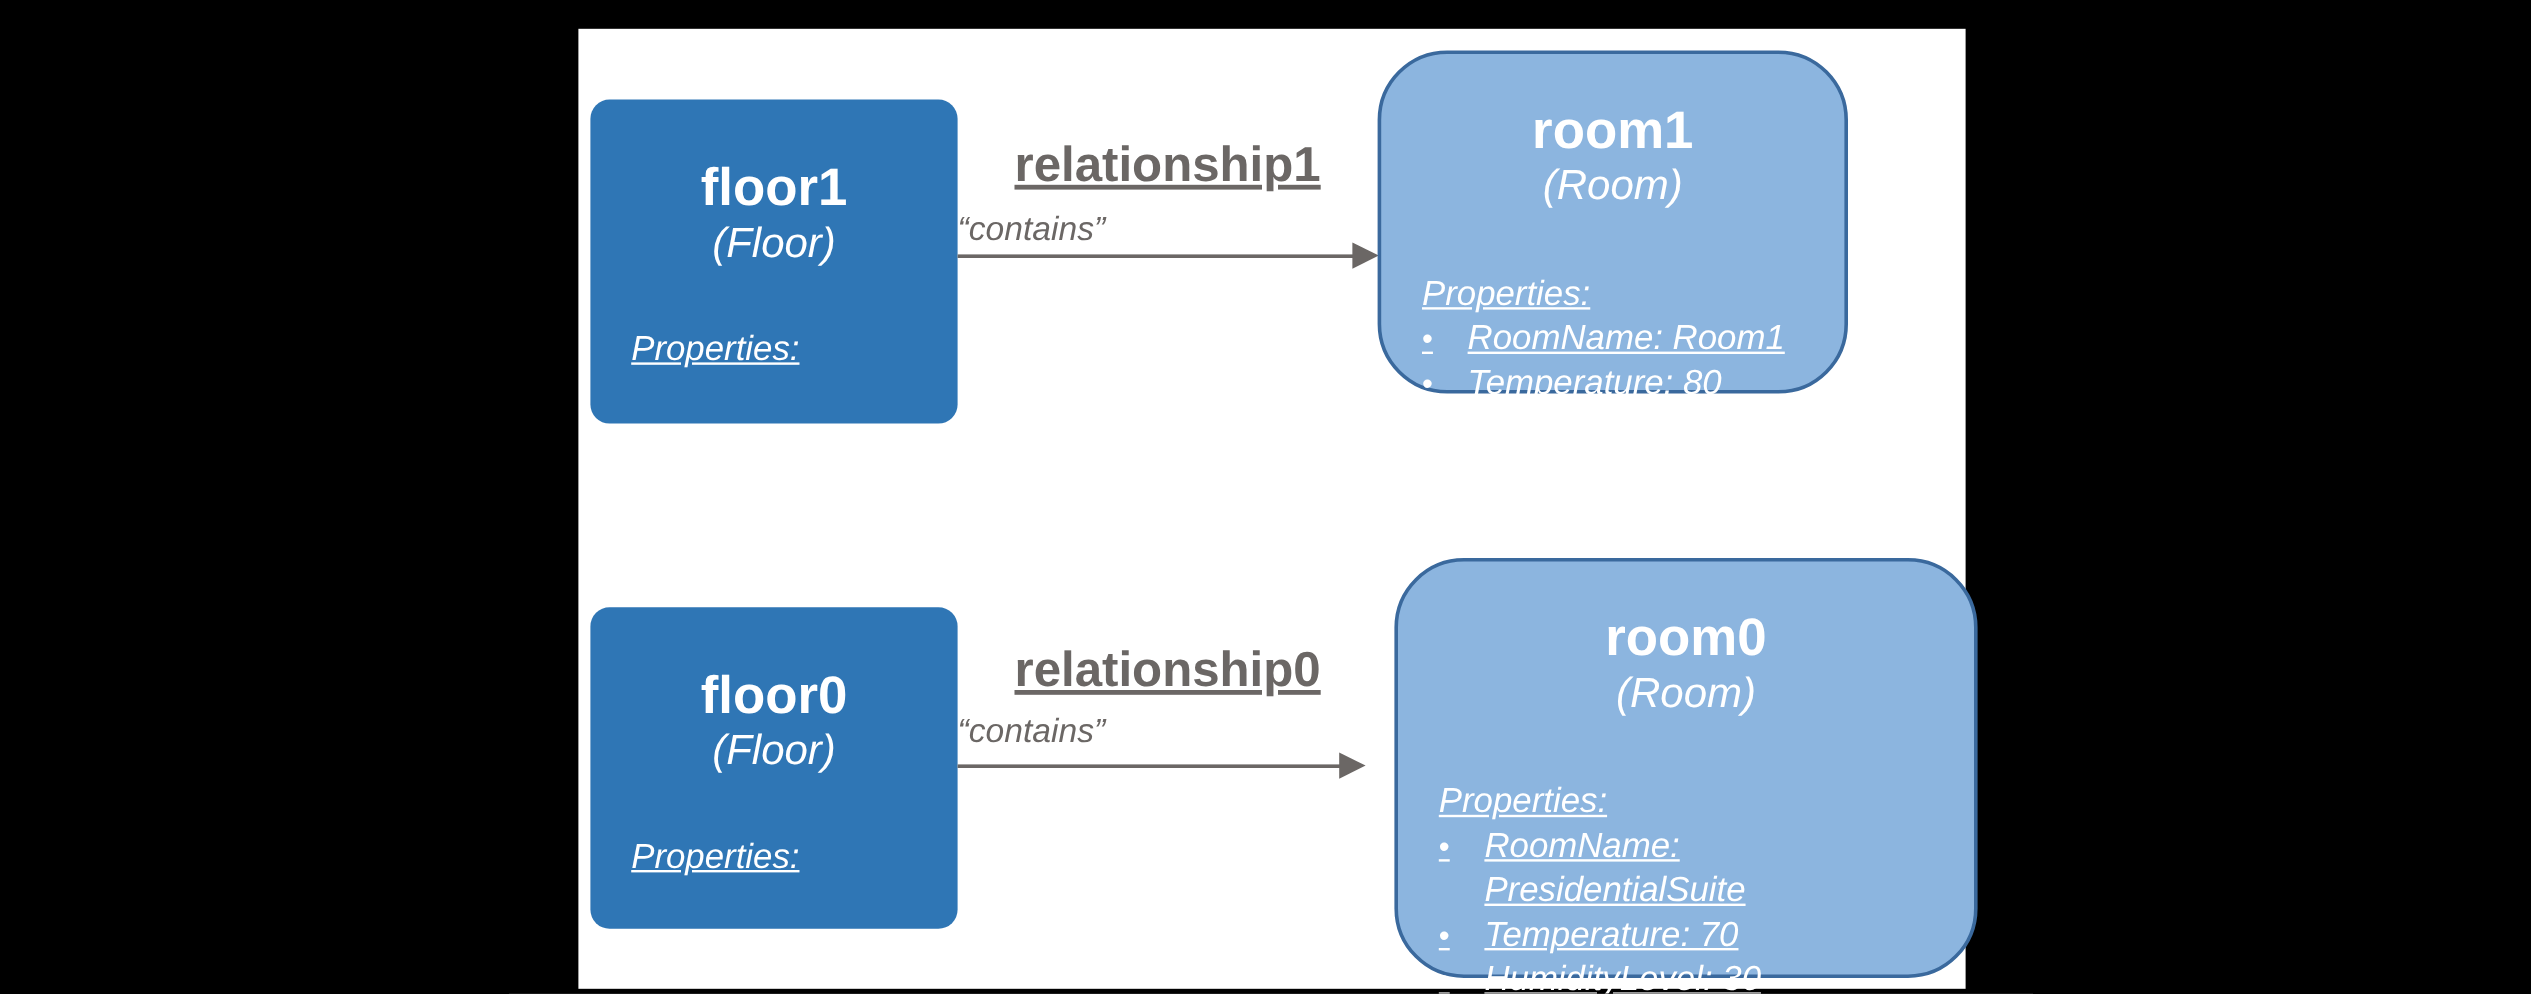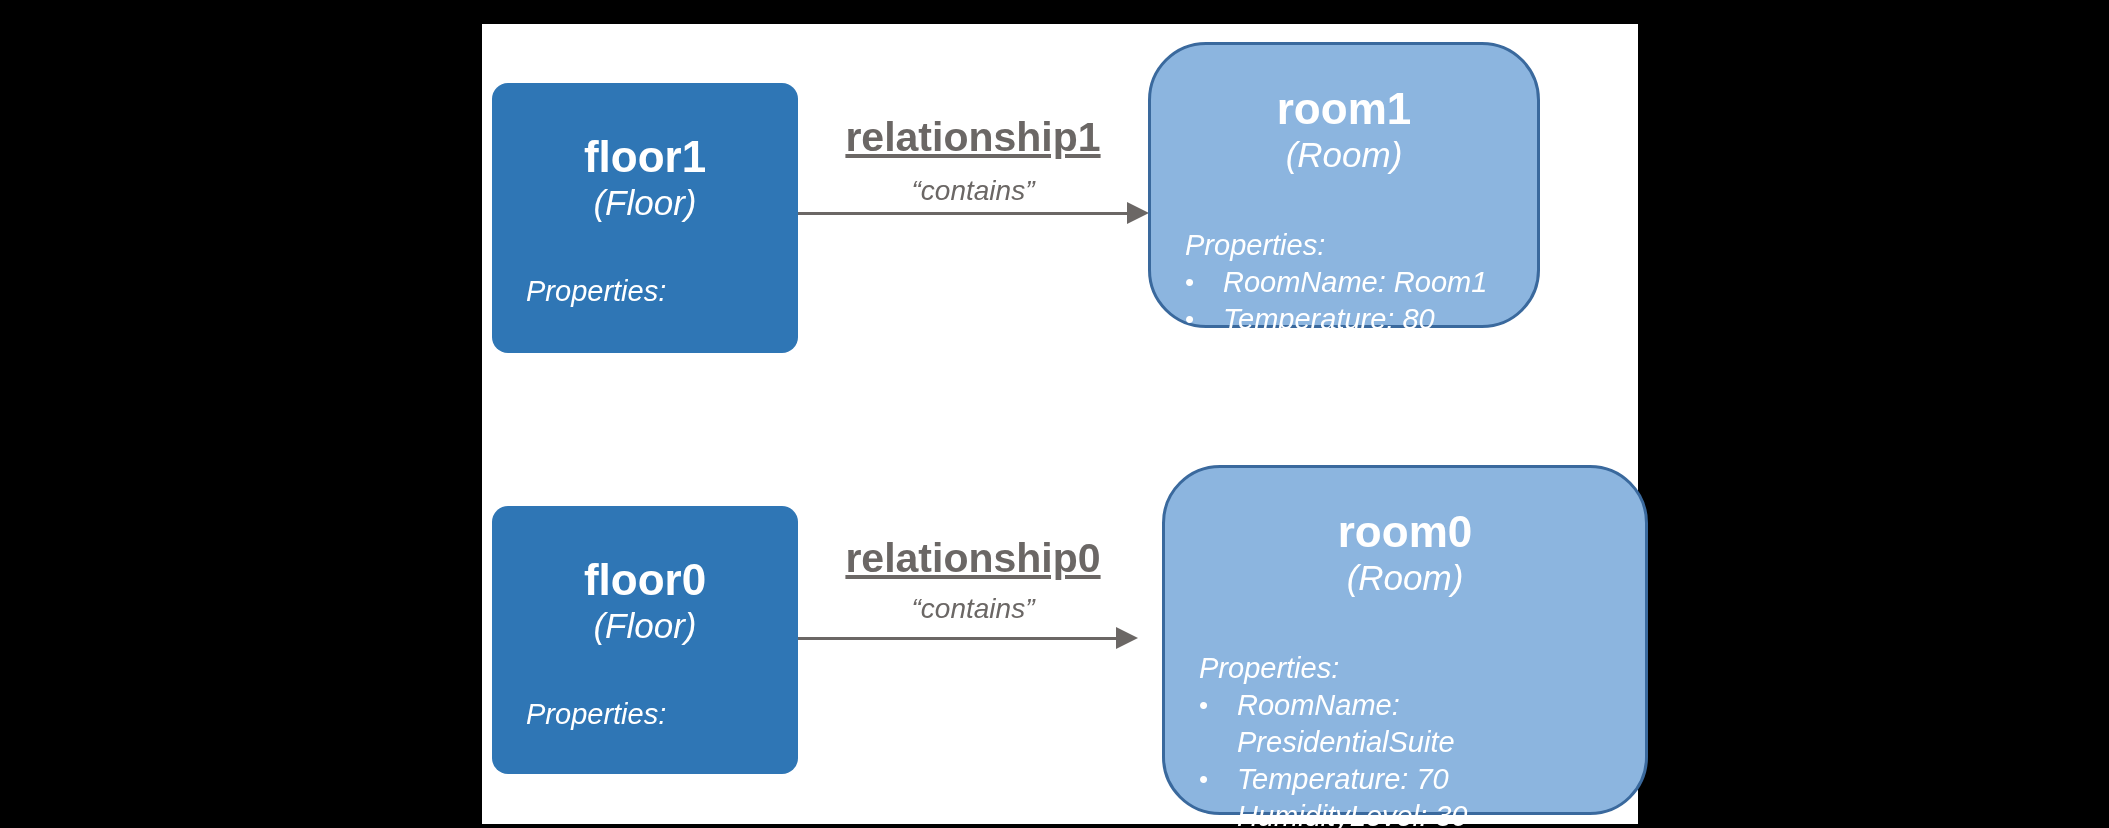--- a/index.html
+++ b/index.html
@@ -56,21 +56,21 @@
   .props {
     position: absolute;
     left: 34px;
     right: 20px;
     font-style: italic;
     font-size: 29px;
     line-height: 37px;
   }
   .twin.dark .props { top: 190px; }
   .twin.light .props { top: 182px; }
-  .prop-row { display: flex; }
+  .prop-row { display: flex; text-decoration: underline; }
   .bullet {
     width: 38px;
     flex: 0 0 38px;
     font-style: normal;
     font-size: 26px;
   }
   .arrow-line {
     position: absolute;
     height: 3px;
     background: var(--relationship_text, #6B6765);
@@ -90,21 +90,21 @@
     text-align: center;
     font-weight: bold;
     font-size: 41px;
     color: var(--relationship_text, #6B6765);
     text-decoration: underline;
   }
   .rel-value {
     position: absolute;
     left: 316px;
     width: 350px;
-    text-align: center;
+    text-align: left;
     font-style: italic;
     font-size: 28px;
     color: var(--relationship_text, #6B6765);
   }
   
   #floor1 { left: 10px;  top: 59px;  width: 306px; height: 270px; }
   #room1  { left: 666px; top: 18px;  width: 392px; height: 286px; }
   #rel1-name  { top: 90px; }
   #rel1-value { top: 151px; }
   #arrow1-line { left: 316px; top: 188px; width: 332px; }

